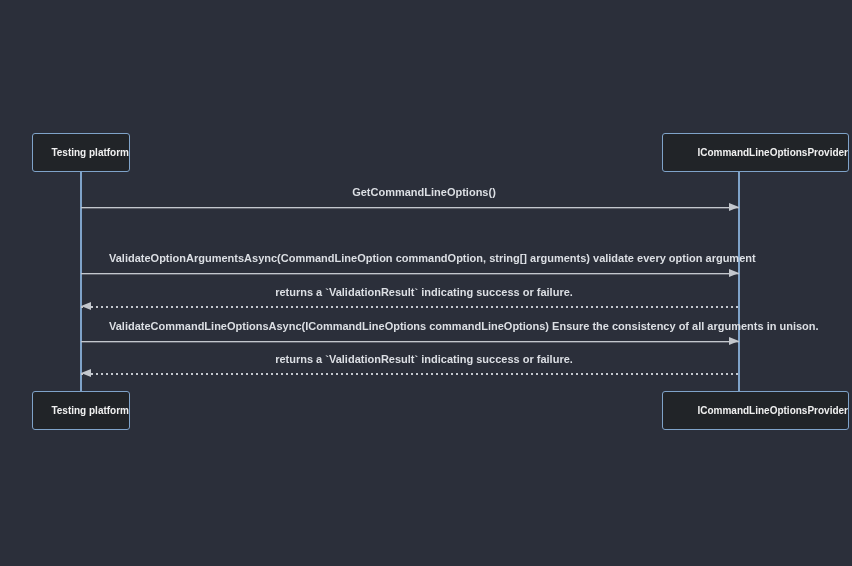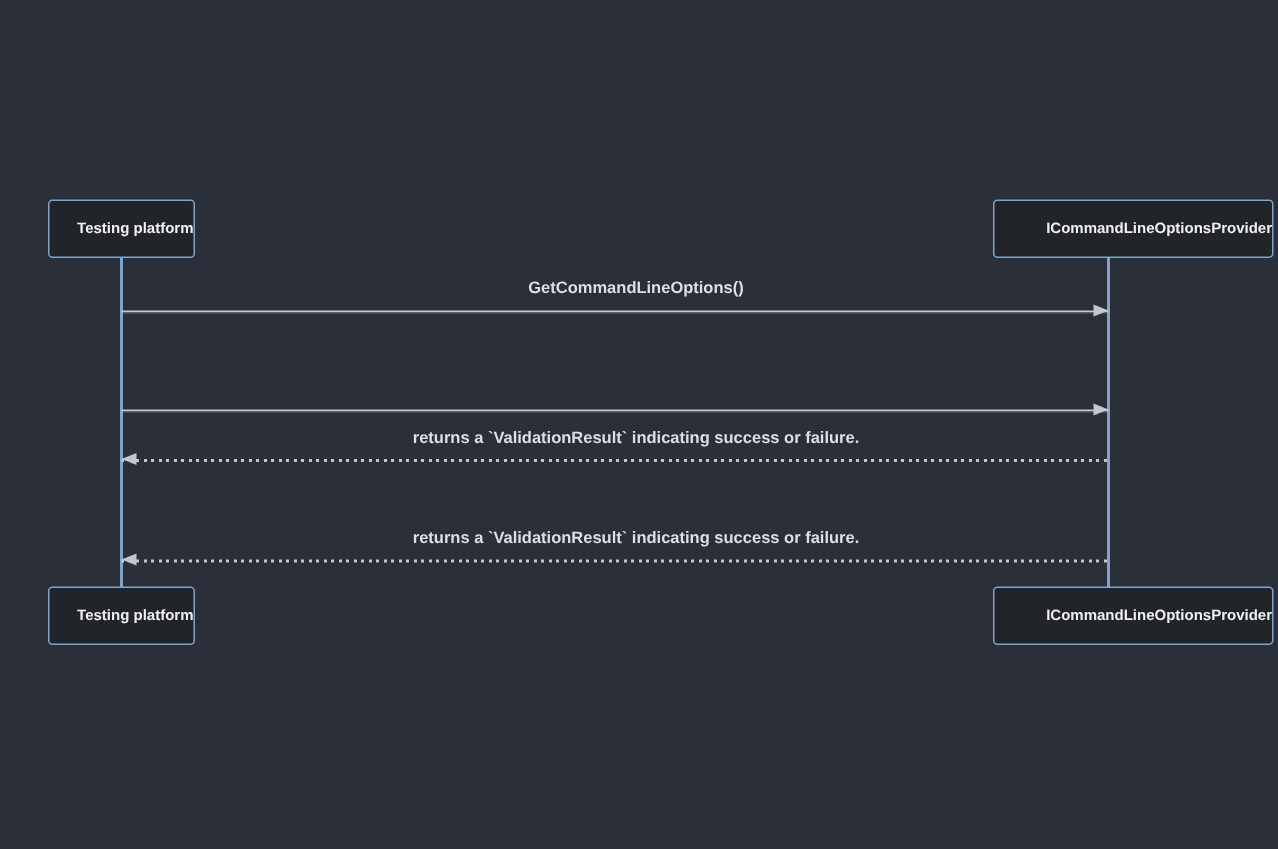--- a/index.html
+++ b/index.html
@@ -125,32 +125,39 @@
 
   <div class="message msg-0">
     <div class="msg-label">GetCommandLineOptions()</div>
     <div class="msg-line solid">
       <span class="arrowhead right"></span>
     </div>
   </div>
 
 
   <div class="message msg-2">
+    <div class="msg-label">ValidateOptionArgumentsAsync(CommandLineOption commandOption, string[] arguments) validate every option argument</div>
     <div class="msg-line solid">
       <span class="arrowhead right"></span>
     </div>
   </div>
 
   <div class="message msg-3">
     <div class="msg-label">returns a `ValidationResult` indicating success or failure.</div>
     <div class="msg-line dashed">
       <span class="arrowhead left"></span>
     </div>
   </div>
 
+  <div class="message msg-4">
+    <div class="msg-label">ValidateCommandLineOptionsAsync(ICommandLineOptions commandLineOptions) Ensure the consistency of all arguments in unison.</div>
+    <div class="msg-line solid">
+      <span class="arrowhead right"></span>
+    </div>
+  </div>
 
   <div class="message msg-5">
     <div class="msg-label">returns a `ValidationResult` indicating success or failure.</div>
     <div class="msg-line dashed">
       <span class="arrowhead left"></span>
     </div>
   </div>
 
   <div class="actor-box actor-left actor-bottom">
     <span>Testing platform</span>

